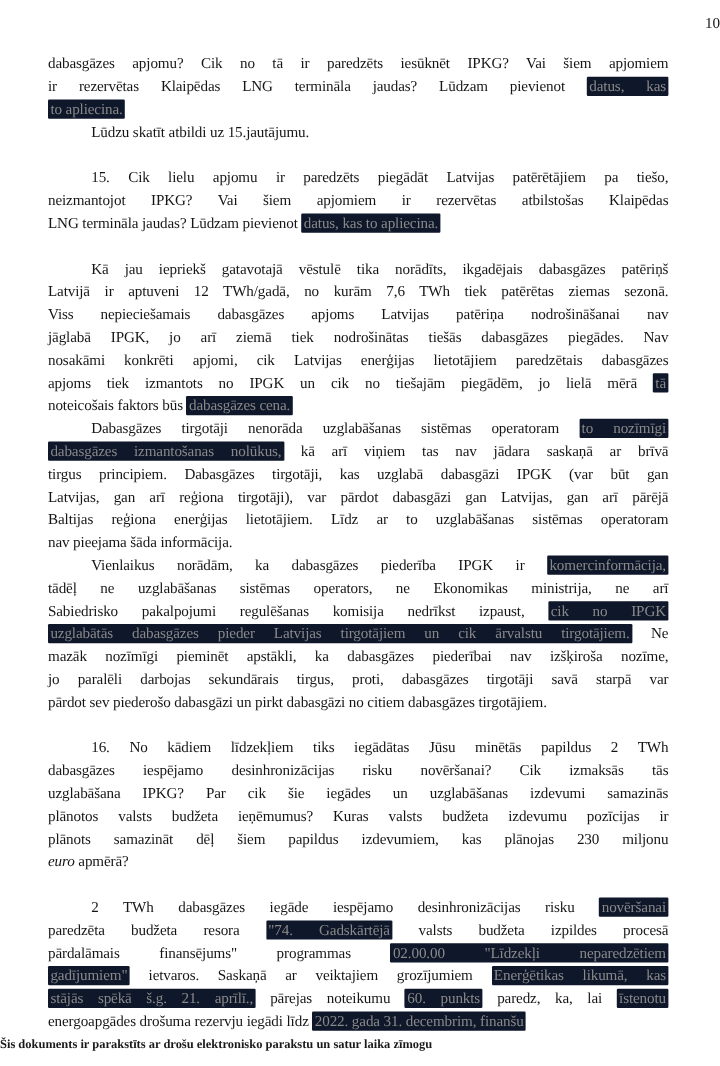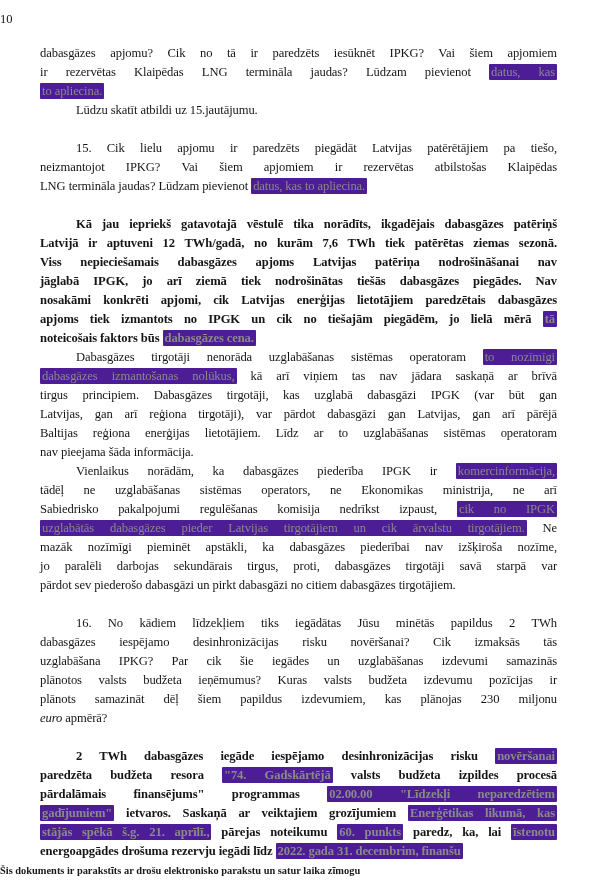--- a/index.html
+++ b/index.html
@@ -6,40 +6,40 @@
   html, body {
     width: 600px; height: 888px;
     background: #ffffff;
     font-family: "Liberation Serif", "DejaVu Serif", serif;
     color: #151515;
     overflow: hidden;
   }
   .page { position: relative; width: 600px; height: 888px; background: #ffffff; }
   .page-number {
     position: absolute; top: 12px; left: 0; width: 100%;
-    text-align: left; font-size: 12.6px;
+    text-align: right; font-size: 12.6px;
   }
   .content {
     position: absolute; top: 44px; left: 40px; width: 517px;
   }
   .para { margin: 0; }
-  .para.gap { margin-top: 19px; font-weight: bold; }
+  .para.gap { margin-top: 19px; }
   .para.bold { font-weight: normal; }
   .line {
     font-size: 12.6px;
     line-height: 19px;
     letter-spacing: -0.1px;
     text-align: justify;
     text-align-last: justify;
     white-space: normal;
   }
   .line.last { text-align-last: left; }
   .line.indent { text-indent: 36px; }
   .hl {
-    background: #4c1d95;
+    background: #0f172a;
     color: #8a8a8a;
     padding: 1px 2px;
     border-radius: 1px;
   }
   .it { font-style: italic; }
   .footer {
     position: absolute; top: 865px; left: 0; width: 100%;
     text-align: left;
     font-size: 10.4px;
     font-weight: bold;

